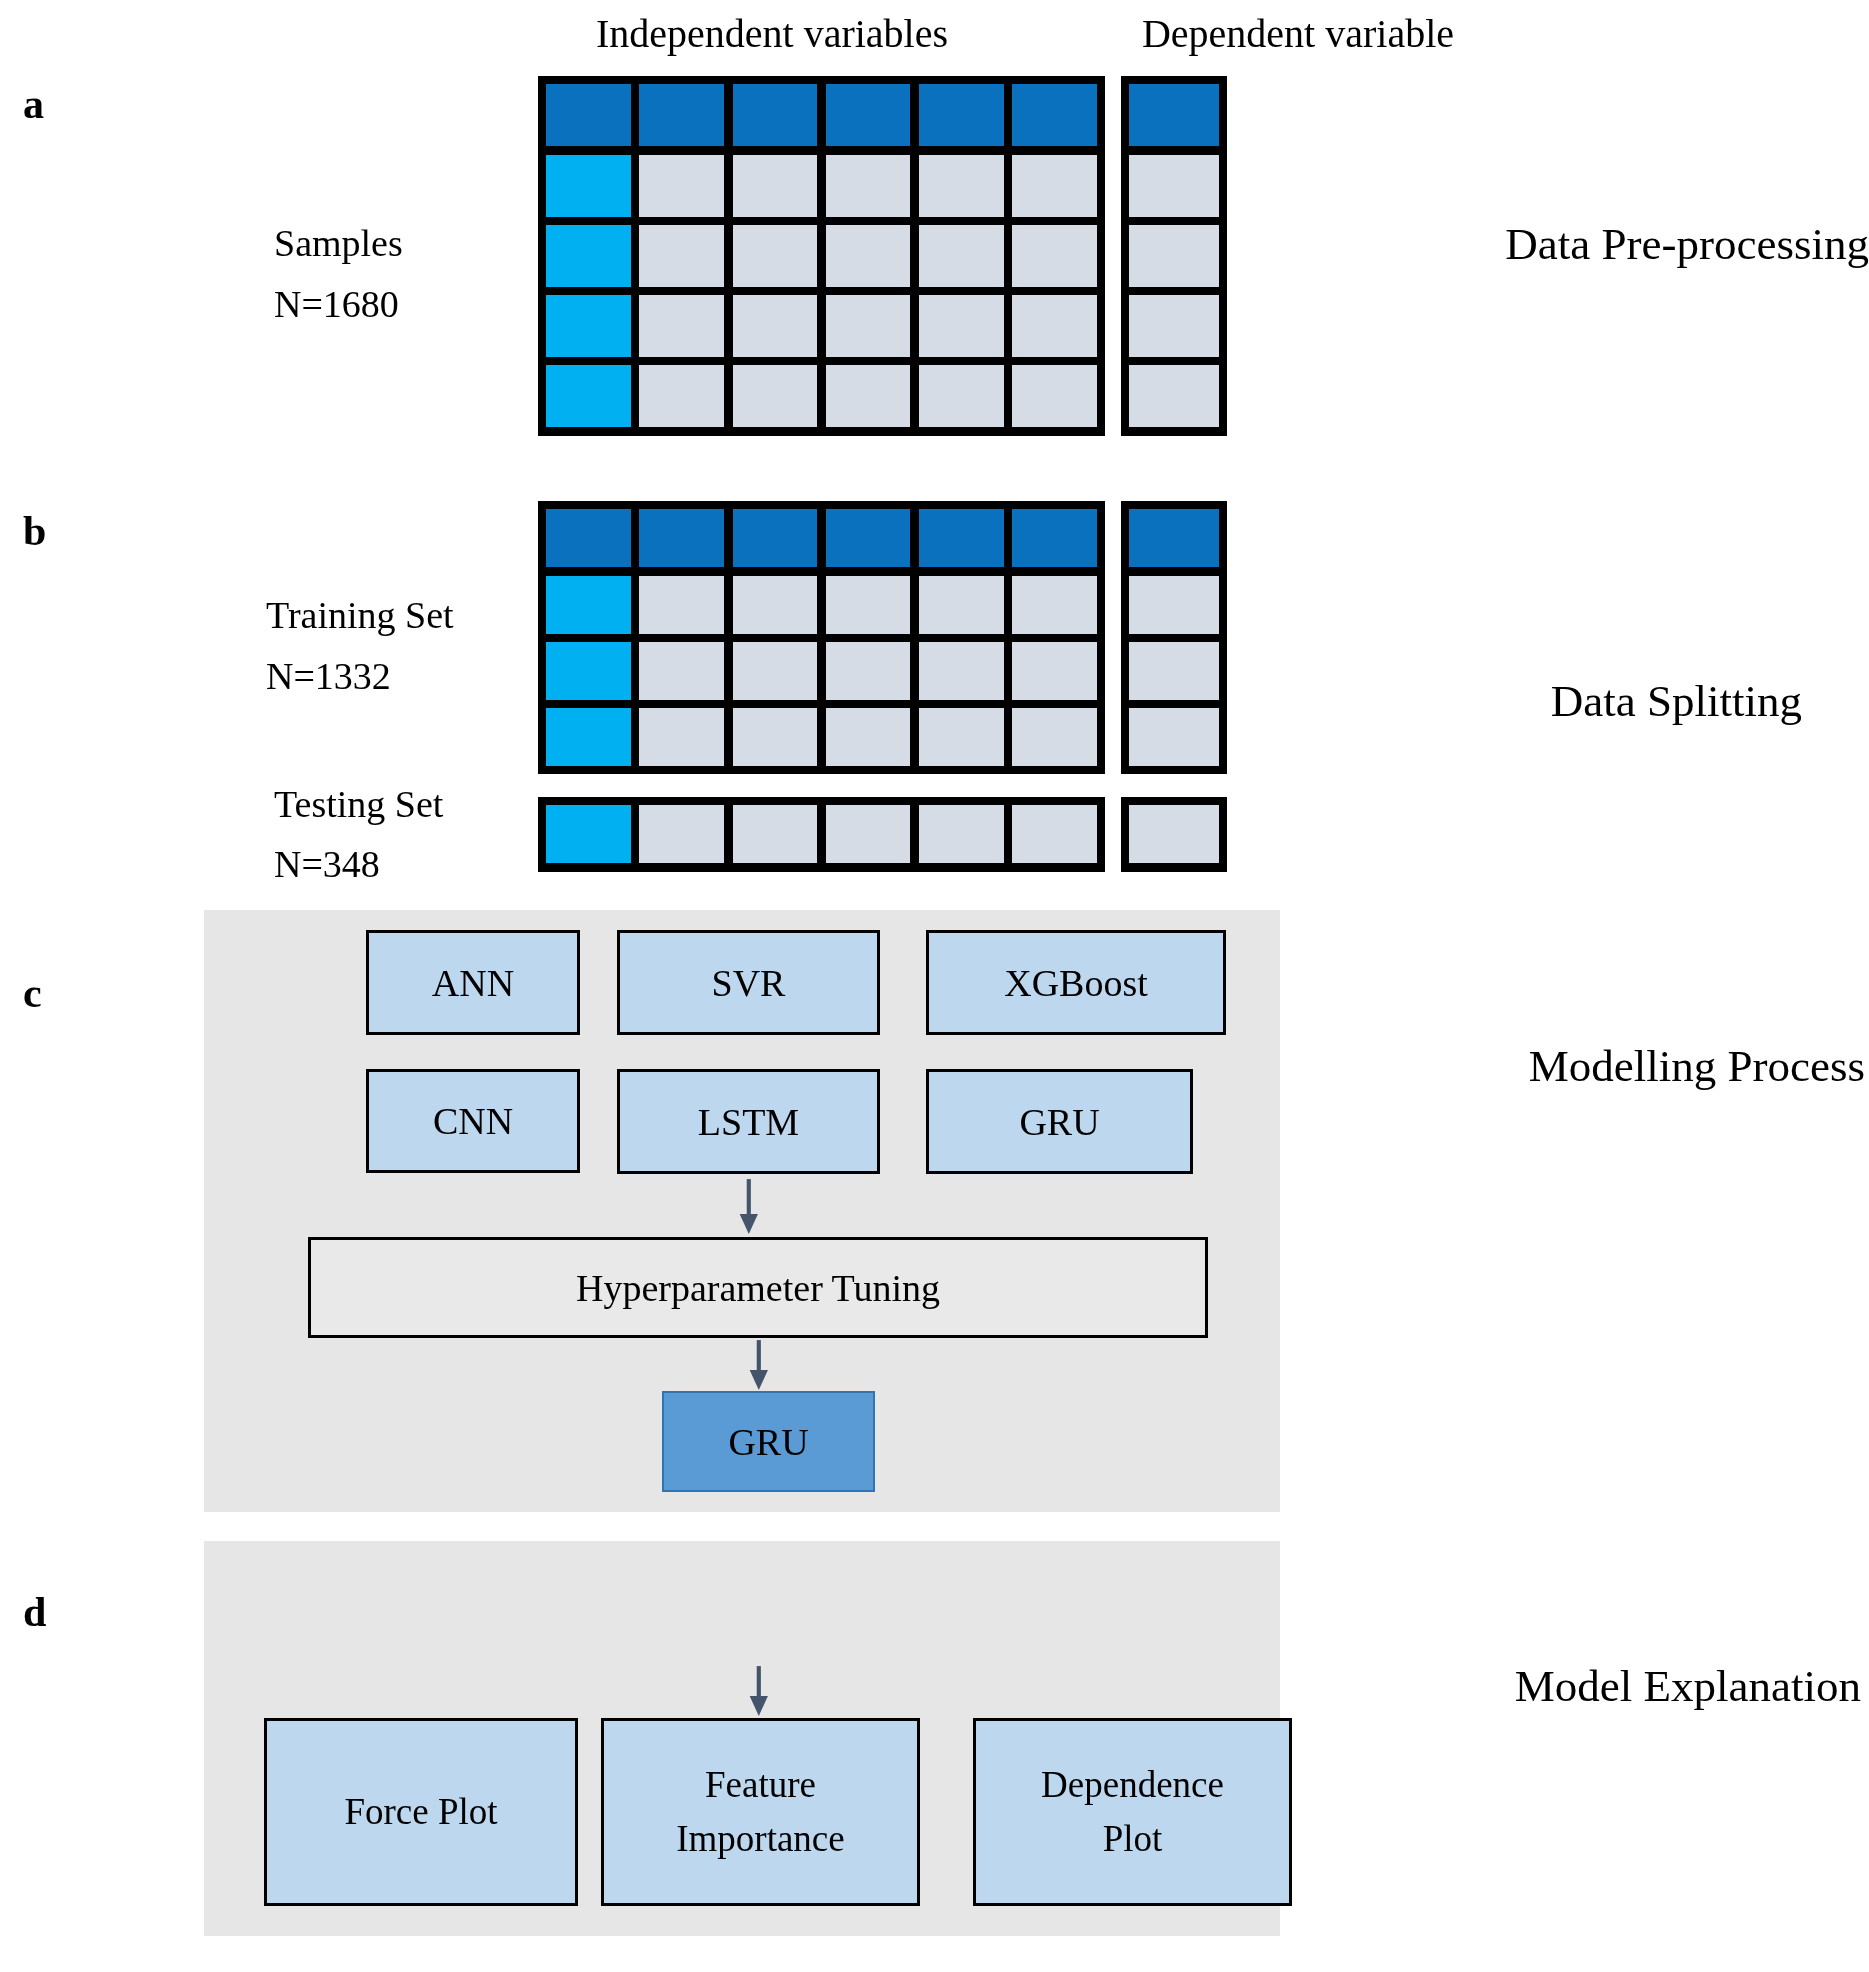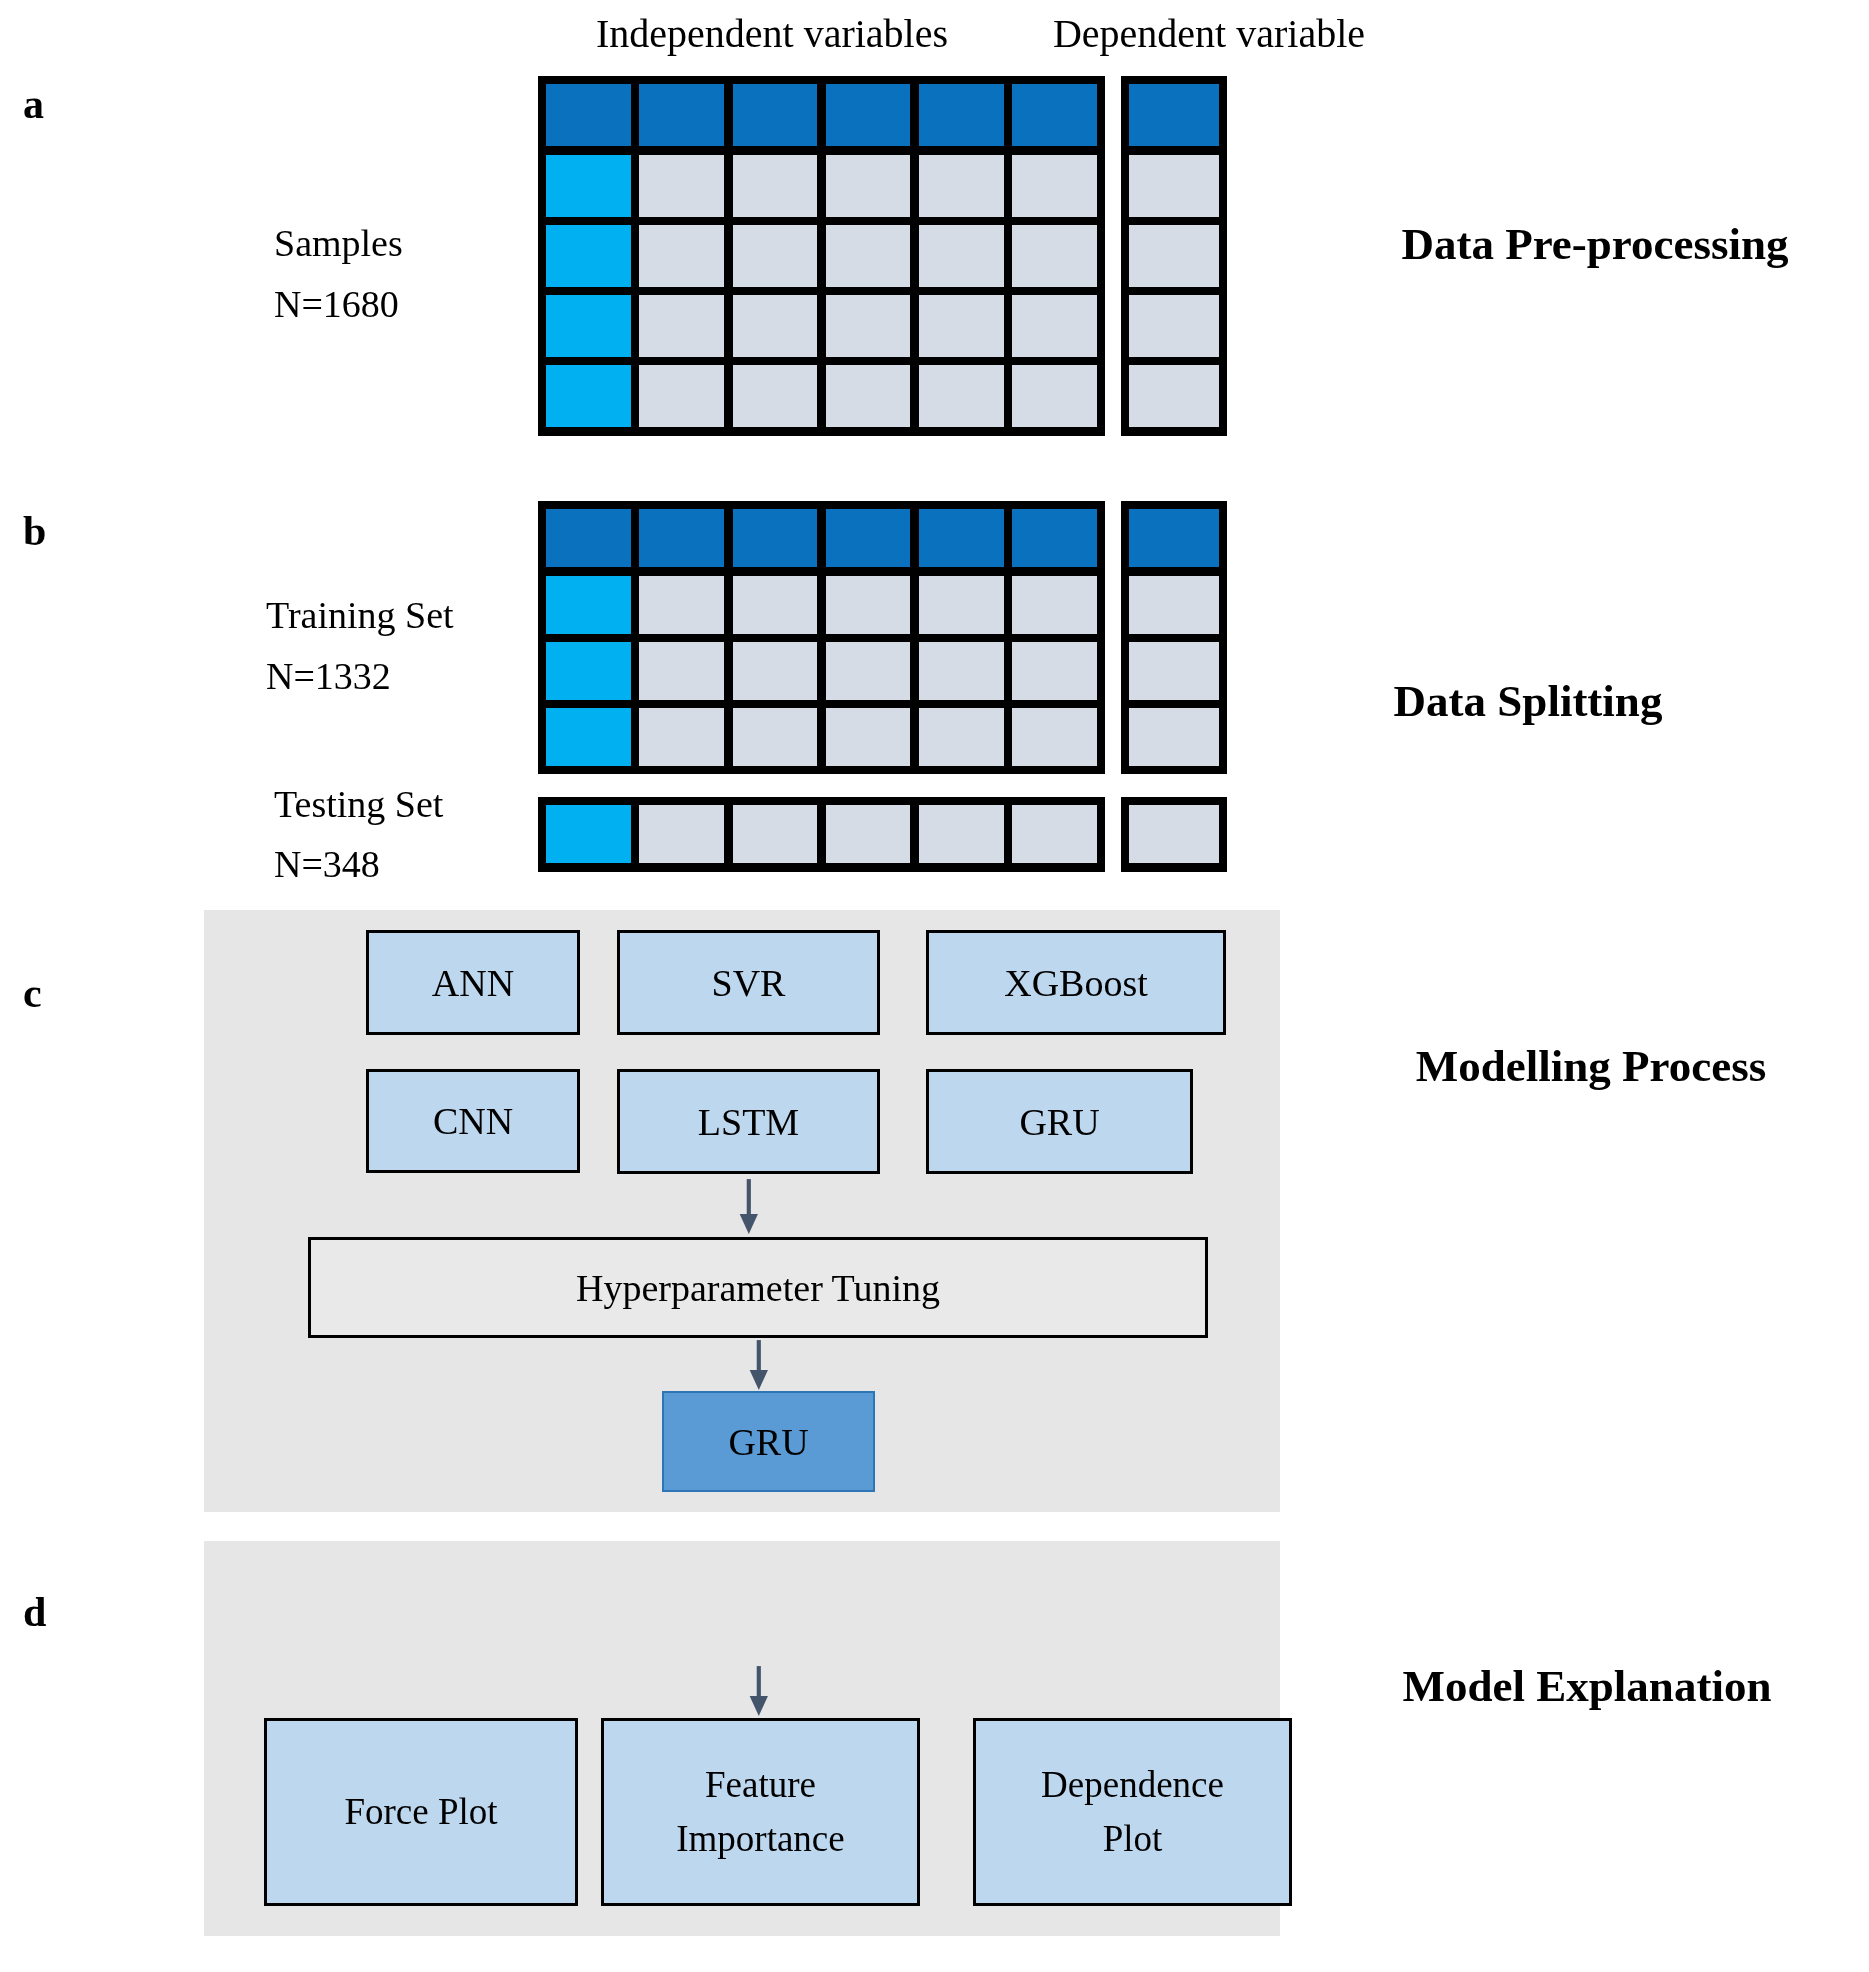--- a/index.html
+++ b/index.html
@@ -7,21 +7,21 @@
     position:relative;width:1869px;height:1973px;background:#ffffff;
     font-family:"Liberation Serif", serif;color:#000;overflow:hidden;
     --c-header:#0971BE; --c-accent:#00B0F0; --c-cell:#D6DCE5;
     --c-model:#BDD7EE; --c-selected:#5B9BD5; --c-selborder:#2E75B6;
     --c-panel:#E7E6E6; --c-tuning:#EAE9E9; --c-arrow:#44546A;
   }
   .abs{position:absolute;}
   .panel-letter{font-weight:bold;font-size:42px;}
   .top-header{font-size:40px;text-align:center;white-space:nowrap;}
   .side-label{font-size:38px;line-height:61px;}
-  .section-title{font-weight:bold;font-size:45px;text-align:center;white-space:nowrap;}
+  .section-title{font-weight:normal;font-size:45px;text-align:right;white-space:nowrap;}
   .grid-table{
     display:grid;gap:8.3px;padding:8.3px;background:#000;box-sizing:border-box;
   }
   .cell{width:100%;height:100%;}
   .cell.header{background:var(--c-header);}
   .cell.accent{background:var(--c-accent);}
   .cell.plain{background:var(--c-cell);}
   .panel-bg{background:var(--c-panel);}
   .flow-box{
     display:flex;align-items:center;justify-content:center;text-align:center;
@@ -38,21 +38,21 @@
 </style>
 </head>
 <body>
 
 <div class="page" style="--c-header: #0971BE; --c-accent: #00B0F0; --c-cell: #D6DCE5; --c-model: #BDD7EE; --c-selected: #5B9BD5; --c-selborder: #2E75B6; --c-panel: #E7E6E6; --c-tuning: #EAE9E9; --c-arrow: #44546A;">
 
   <div class="abs panel-letter" style="left:23px;top:80px;">a</div>
 
   <div class="abs top-header" style="left:498px;top:10px;width:548px;">Independent variables</div>
 
-  <div class="abs top-header" style="left:935px;top:10px;width:548px;">Dependent variable</div>
+  <div class="abs top-header" style="left:1024px;top:10px;width:548px;">Dependent variable</div>
 
   <div class="abs side-label" style="left:274px;top:213px;">
     <div>Samples</div>
     <div>N=1680</div>
   </div>
 
   <div class="abs grid-table" style="left: 538px; top: 76px; width: 567px; grid-template-columns: repeat(6, 1fr); grid-auto-rows: 62px;">
       <div class="cell header"></div>
       <div class="cell header"></div>
       <div class="cell header"></div>

